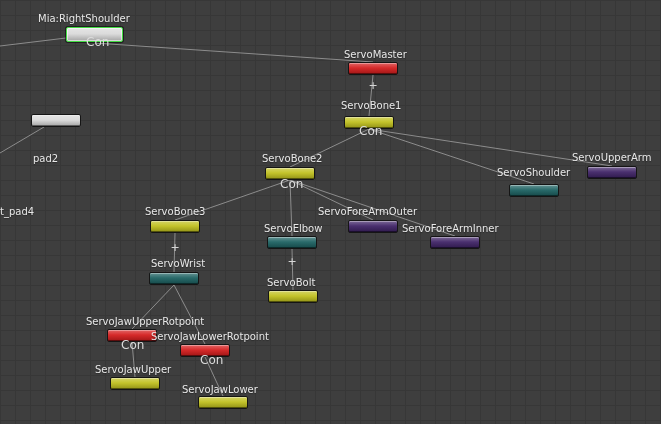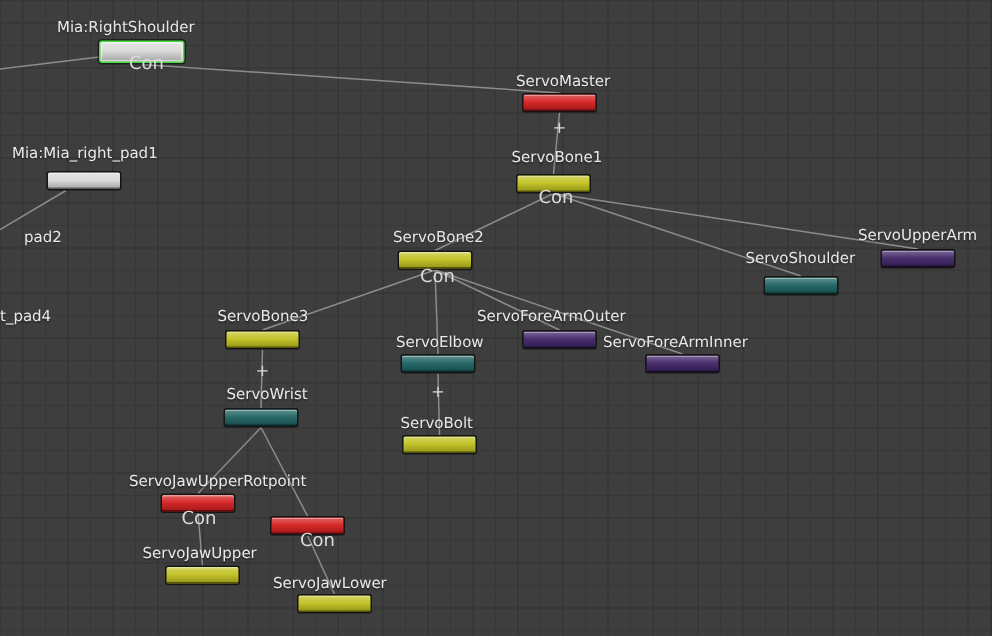--- a/index.html
+++ b/index.html
@@ -71,23 +71,22 @@
       <line x1="205" y1="357" x2="223" y2="396" stroke="#9a9a9a" stroke-width="1" stroke-opacity="0.85"></line>
       <line x1="44" y1="127" x2="0" y2="153" stroke="#9a9a9a" stroke-width="1" stroke-opacity="0.85"></line>
     </svg>
   <div id="nodes">
       <div class="node-label" style="left: 38px; top: 12px; color: rgb(232, 232, 232);">Mia:RightShoulder</div>
       <div class="node-box selected" style="left: 66px; top: 27px; width: 57px; height: 15px; background-color: rgb(217, 217, 217); border-color: rgb(67, 220, 67);"></div>
       <div class="node-label" style="left: 344px; top: 48px; color: rgb(232, 232, 232);">ServoMaster</div>
       <div class="node-box" style="left: 348px; top: 62px; width: 50px; height: 13px; background-color: rgb(212, 29, 29);"></div>
       <div class="node-label" style="left: 341px; top: 99px; color: rgb(232, 232, 232);">ServoBone1</div>
       <div class="node-box" style="left: 344px; top: 116px; width: 50px; height: 13px; background-color: rgb(192, 192, 30);"></div>
-      <div class="node-label" style="left: 8px; top: 96px; color: rgb(232, 232, 232);">Mia:Mia_right_pad1</div>
       <div class="node-box" style="left: 31px; top: 114px; width: 50px; height: 13px; background-color: rgb(217, 217, 217);"></div>
-      <div class="node-label" style="left: 16px; top: 152px; color: rgb(232, 232, 232);">pad2</div>
+      <div class="node-label" style="left: 0px; top: 152px; color: rgb(232, 232, 232); padding-left: 33px;">pad2</div>
       <div class="node-label" style="left: 262px; top: 152px; color: rgb(232, 232, 232);">ServoBone2</div>
       <div class="node-box" style="left: 265px; top: 167px; width: 50px; height: 13px; background-color: rgb(192, 192, 30);"></div>
       <div class="node-label" style="left: 497px; top: 166px; color: rgb(232, 232, 232);">ServoShoulder</div>
       <div class="node-box" style="left: 509px; top: 184px; width: 50px; height: 13px; background-color: rgb(28, 97, 97);"></div>
       <div class="node-label" style="left: 572px; top: 151px; color: rgb(232, 232, 232);">ServoUpperArm</div>
       <div class="node-box" style="left: 587px; top: 166px; width: 50px; height: 13px; background-color: rgb(63, 35, 102);"></div>
       <div class="node-label" style="left: 0px; top: 205px; color: rgb(232, 232, 232);">t_pad4</div>
       <div class="node-label" style="left: 145px; top: 205px; color: rgb(232, 232, 232);">ServoBone3</div>
       <div class="node-box" style="left: 150px; top: 220px; width: 50px; height: 13px; background-color: rgb(192, 192, 30);"></div>
       <div class="node-label" style="left: 318px; top: 205px; color: rgb(232, 232, 232);">ServoForeArmOuter</div>
@@ -95,20 +94,21 @@
       <div class="node-label" style="left: 264px; top: 222px; color: rgb(232, 232, 232);">ServoElbow</div>
       <div class="node-box" style="left: 267px; top: 236px; width: 50px; height: 13px; background-color: rgb(28, 97, 97);"></div>
       <div class="node-label" style="left: 402px; top: 222px; color: rgb(232, 232, 232);">ServoForeArmInner</div>
       <div class="node-box" style="left: 430px; top: 236px; width: 50px; height: 13px; background-color: rgb(63, 35, 102);"></div>
       <div class="node-label" style="left: 151px; top: 257px; color: rgb(232, 232, 232);">ServoWrist</div>
       <div class="node-box" style="left: 149px; top: 272px; width: 50px; height: 13px; background-color: rgb(28, 97, 97);"></div>
       <div class="node-label" style="left: 267px; top: 276px; color: rgb(232, 232, 232);">ServoBolt</div>
       <div class="node-box" style="left: 268px; top: 290px; width: 50px; height: 13px; background-color: rgb(192, 192, 30);"></div>
       <div class="node-label" style="left: 75px; top: 315px; color: rgb(232, 232, 232); margin-left: 11px;">ServoJawUpperRotpoint</div>
       <div class="node-box" style="left: 107px; top: 329px; width: 50px; height: 13px; background-color: rgb(212, 29, 29);"></div>
+      <div class="node-label" style="left: 151px; top: 330px; color: rgb(232, 232, 232);">ServoJawLowerRotpoint</div>
       <div class="node-box" style="left: 180px; top: 344px; width: 50px; height: 13px; background-color: rgb(212, 29, 29);"></div>
       <div class="node-label" style="left: 95px; top: 363px; color: rgb(232, 232, 232);">ServoJawUpper</div>
       <div class="node-box" style="left: 110px; top: 377px; width: 50px; height: 13px; background-color: rgb(192, 192, 30);"></div>
       <div class="node-label" style="left: 182px; top: 383px; color: rgb(232, 232, 232);">ServoJawLower</div>
       <div class="node-box" style="left: 198px; top: 396px; width: 50px; height: 13px; background-color: rgb(192, 192, 30);"></div>
       <div class="con-label" style="left: 86px; top: 37px;">Con</div>
       <div class="con-label" style="left: 359px; top: 126px;">Con</div>
       <div class="con-label" style="left: 280px; top: 179px;">Con</div>
       <div class="con-label" style="left: 121px; top: 340px;">Con</div>
       <div class="con-label" style="left: 200px; top: 355px;">Con</div>

